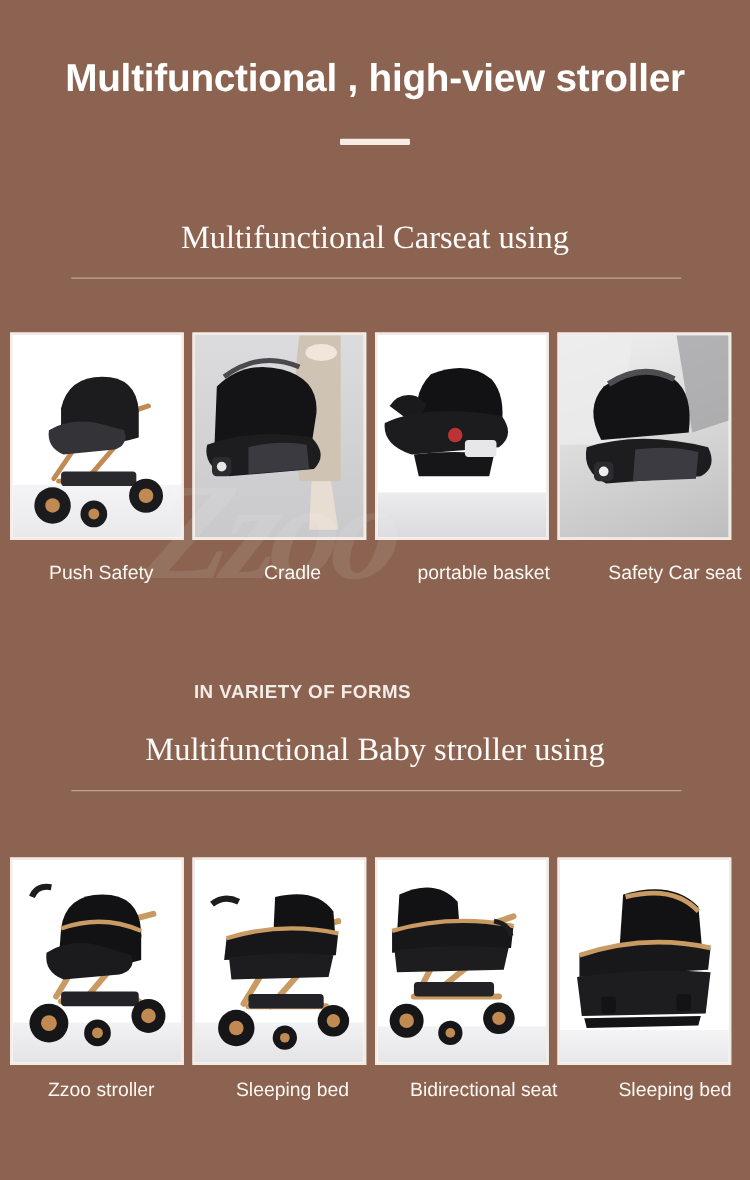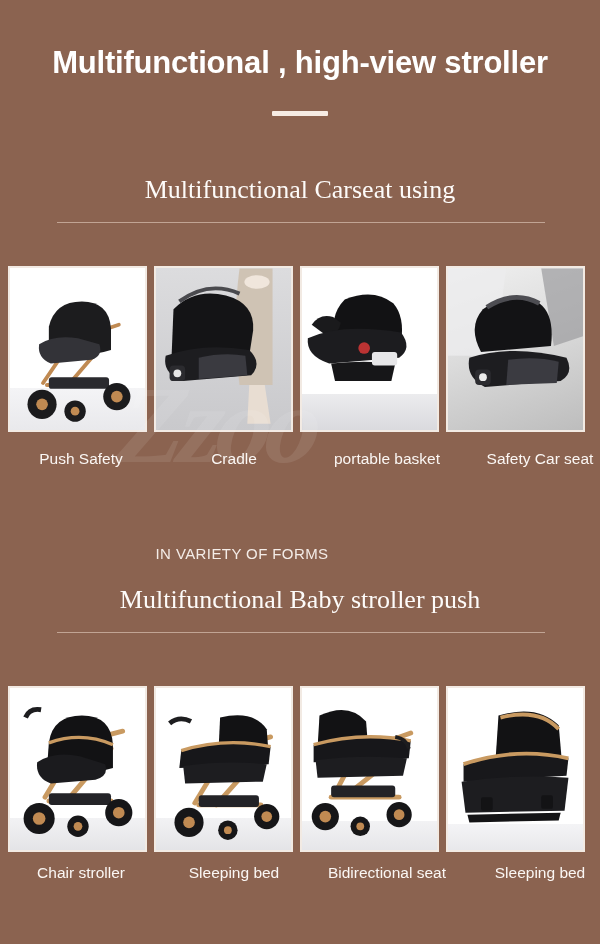--- a/index.html
+++ b/index.html
@@ -63,21 +63,21 @@
     background:#d3b9ab;
     opacity:.75;
   }
   .rule1{top:222px;}
   .rule2{top:632px;}
   .eyebrow{
     position:absolute; left:0; top:545px; width:484px;
     text-align:center;
     color:#f4ece7;
     font-size:15px;
-    font-weight:400;
+    font-weight:700;
     letter-spacing:.4px;
     white-space:nowrap;
   }
 
   
   .grid{position:absolute; left:8px; display:flex; gap:7px;}
   .grid.row1{top:266px;}
   .grid.row2{top:686px;}
   .tile{
     width:139px;height:166px;
@@ -200,21 +200,21 @@
   <div class="captions cap1">
     <div class="caption">Push Safety</div>
     <div class="caption">Cradle</div>
     <div class="caption">portable basket</div>
     <div class="caption">Safety Car seat</div>
   </div>
 
   <div class="watermark">Zzoo</div>
 
   <div class="eyebrow">IN VARIETY OF FORMS</div>
-  <div class="section-title sec2">Multifunctional Baby stroller push</div>
+  <div class="section-title sec2">Multifunctional Baby stroller using</div>
   <div class="section-rule rule2"></div>
 
   <div class="grid row2">
 
     <div class="tile">
       <div class="scene">
         <div class="bg-room"></div>
         <div class="bg-floor" style="height:20%;background:linear-gradient(#f2f2f4,#e4e4e7);"></div>
         <svg viewBox="0 0 139 166" width="100%" height="100%" style="position:absolute;inset:0;">
           <g stroke="#c99a61" stroke-width="5" fill="none" stroke-linecap="round">
@@ -304,19 +304,19 @@
           <path d="M14 96 q56 -8 110 -4 l-4 34 l-102 2 z" fill="#1d1d20"></path>
           <rect x="34" y="112" width="12" height="14" rx="2" fill="#131315"></rect>
           <rect x="96" y="110" width="12" height="14" rx="2" fill="#131315"></rect>
           <path d="M20 130 l96 -2 l-2 8 l-92 2 z" fill="#141416"></path>
         </svg>
       </div>
     </div>
   </div>
 
   <div class="captions cap2">
-    <div class="caption">Chair stroller</div>
+    <div class="caption">Zzoo stroller</div>
     <div class="caption">Sleeping bed</div>
     <div class="caption">Bidirectional seat</div>
     <div class="caption">Sleeping bed</div>
   </div>
 
 </div>
 
 </body></html>

